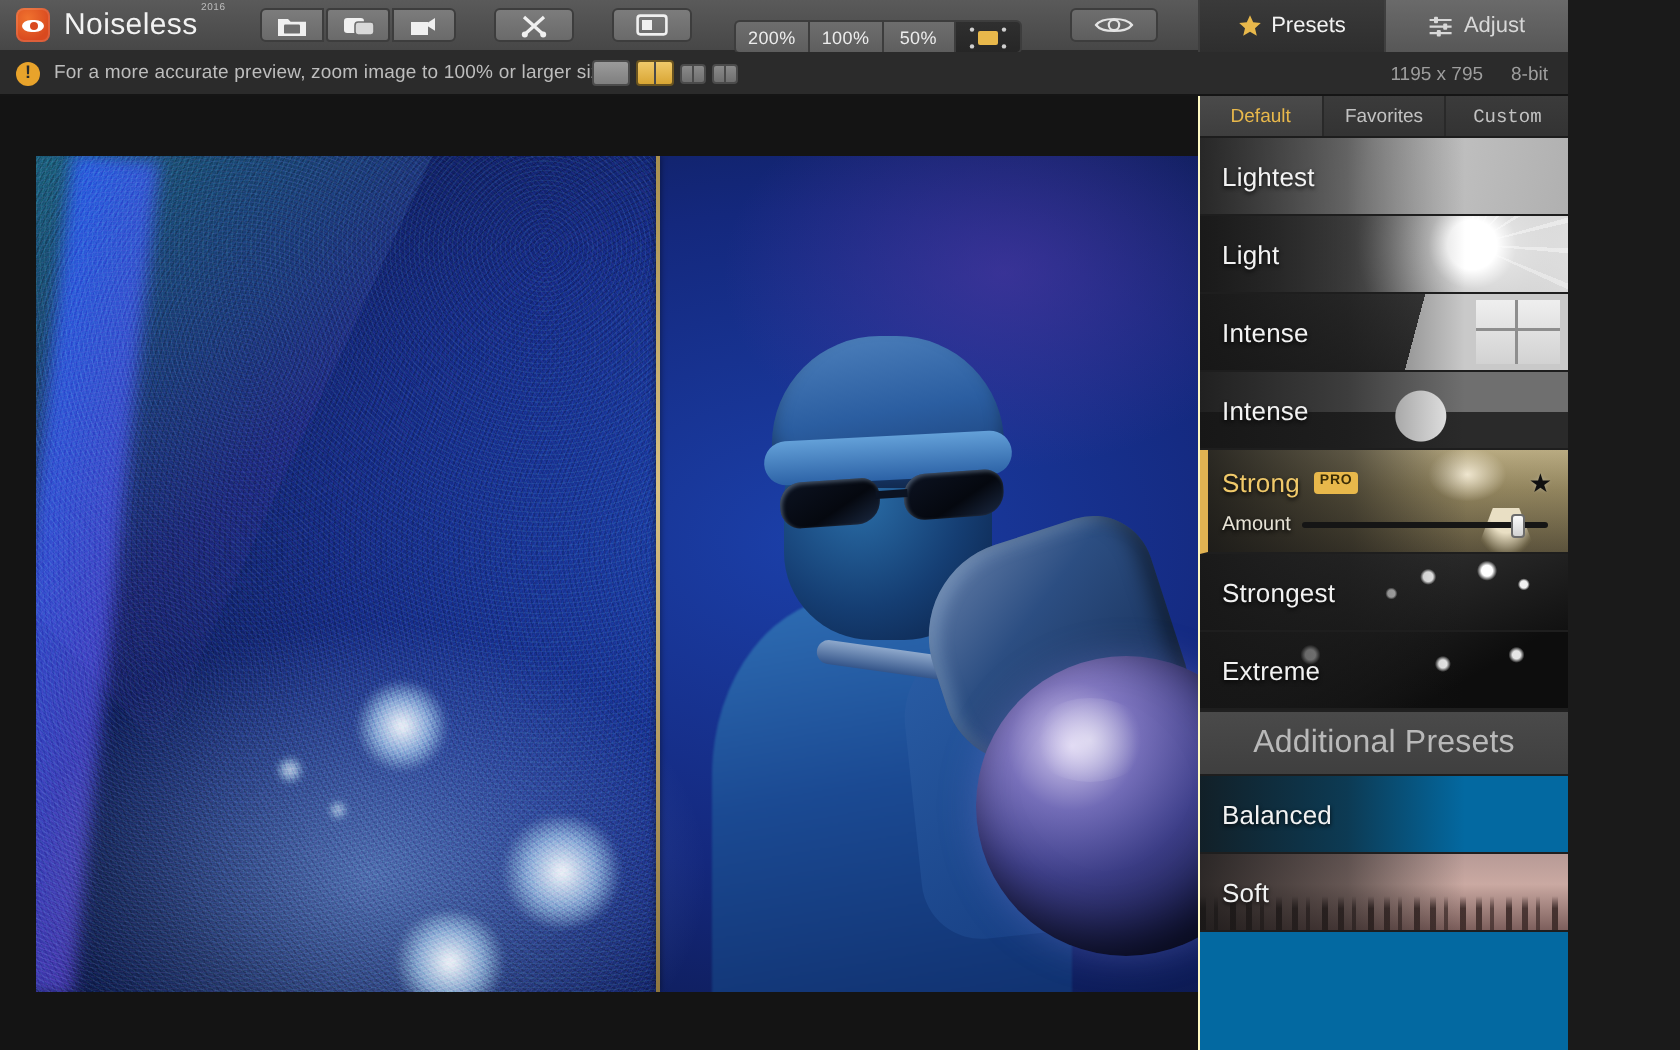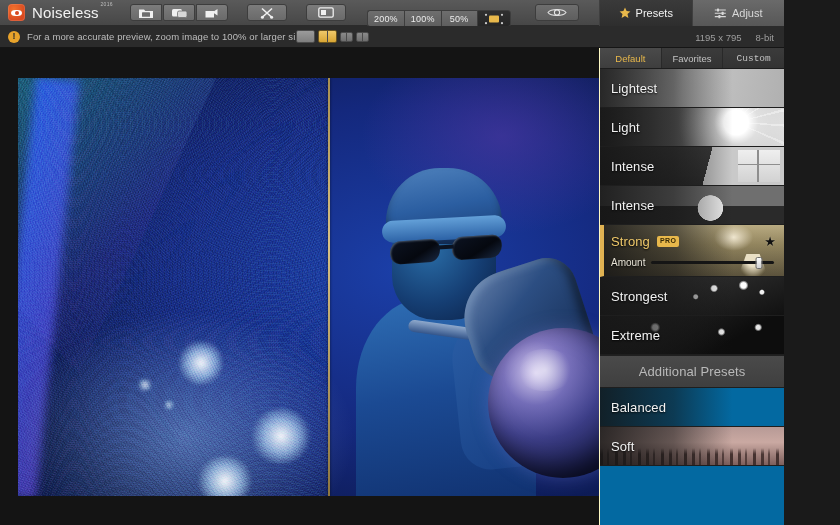--- a/index.html
+++ b/index.html
@@ -426,21 +426,21 @@
   }
   .preset.section {
     height: 33px;
     justify-content:center;
     background: linear-gradient(#4a4a4a, #3f3f3f);
     border-top:1px solid #202020;
   }
   .preset.section .label {
     margin-left:0;
     color:#b9b9b9;
-    font-size: 13px;
+    font-size: 16px;
     text-shadow:none;
   }
   .preset.selected {
     height: 52px;
     border-left: 4px solid #e0b252;
     flex-direction: column;
     align-items: stretch;
     justify-content: center;
   }
   .selected-row {

